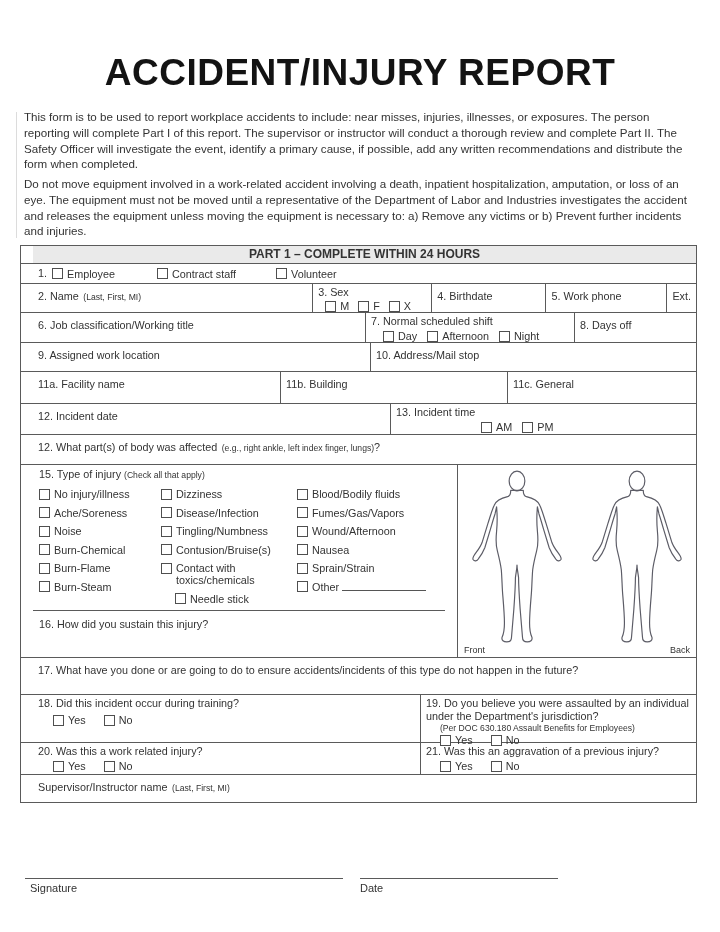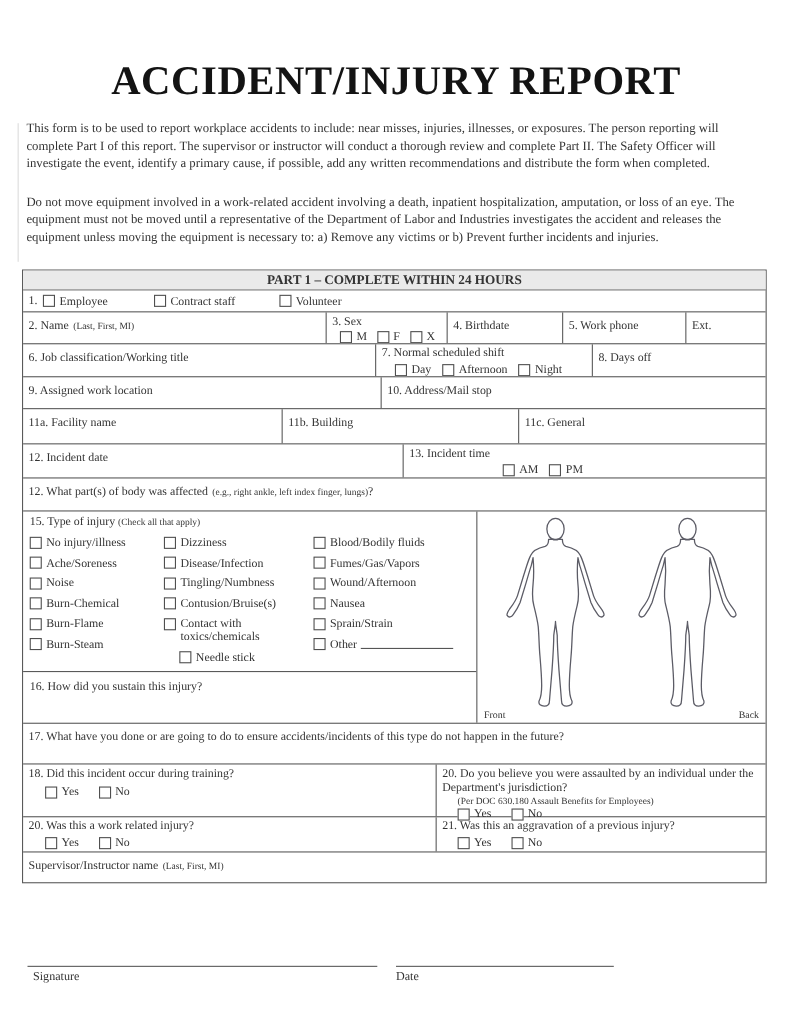--- a/index.html
+++ b/index.html
@@ -1,32 +1,32 @@
 <!DOCTYPE html>
 <html><head>
 <meta charset="utf-8">
 <style>
   html,body { margin:0; padding:0; background:#ffffff; }
   .page {
     position:relative; width:720px; height:932px; background:#ffffff;
-    font-family:Liberation Serif, serif; color:#2f2f2f; overflow:hidden;
+    font-family:Liberation Sans, sans-serif; color:#2f2f2f; overflow:hidden;
   }
   .title {
     position:absolute; top:52px; left:0; width:100%; text-align:center;
     font-size:37px; font-weight:bold; color:#131313; letter-spacing:.5px;
   }
   .para { position:absolute; left:24px; width:672px; font-size:11.6px; line-height:15.8px; color:#333; }
   #p1 { top:109px; }
   #p2 { top:176px; }
   .scanline { position:absolute; left:16px; top:112px; width:1px; height:126px; background:#dcdcdc; }
 
   .formtable { position:absolute; left:20px; top:245px; width:675px; border:1.5px solid #5a5a5a; background:#fff; }
   .row { display:flex; border-top:1px solid #5a5a5a; box-sizing:border-box; }
   .row:first-child { border-top:none; }
-  .cell { box-sizing:border-box; padding:2px 5px; }
+  .cell { box-sizing:border-box; padding:2px 5px;margin-left:12px; }
   .cell + .cell { border-left:1px solid #5a5a5a; }
   .part-header { background:#eaeaea; text-align:center; font-weight:bold; font-size:12px; color:#333; height:17px; line-height:16px; }
   .lb { font-size:10.8px; line-height:13px; color:#333; }
   .sub { font-size:8.6px; color:#333; }
   .cb { display:inline-flex; align-items:flex-start; font-size:10.8px; line-height:12px; color:#333; }
   .box { width:9px; height:9px; border:1.2px solid #4f4f4f; background:#fff; flex:0 0 auto; margin-right:4px; margin-top:0.5px; }
   .cbrow { display:flex; align-items:flex-start; }
   .cbcol { display:flex; flex-direction:column; gap:6.5px; }
   .uline { display:inline-block; width:84px; border-bottom:1px solid #555; height:9px; margin-left:3px; }
   .bodycell { position:relative; padding:0; }
@@ -321,21 +321,21 @@
               <span class="box"></span>
               <span>Yes</span>
             </span>
           <span class="cb" style="margin-left:18px">
               <span class="box"></span>
               <span>No</span>
             </span>
         </div>
       </div>
       <div class="cell" style="flex:1">
-        <div class="lb">20. Do you believe you were assaulted by an individual under the Department's jurisdiction?</div>
+        <div class="lb">19. Do you believe you were assaulted by an individual under the Department's jurisdiction?</div>
         <div class="sub" style="margin-left:14px">(Per DOC 630.180 Assault Benefits for Employees)</div>
         <div class="cbrow" style="margin-top:1px; margin-left:14px">
           <span class="cb">
               <span class="box"></span>
               <span>Yes</span>
             </span>
           <span class="cb" style="margin-left:18px">
               <span class="box"></span>
               <span>No</span>
             </span>

